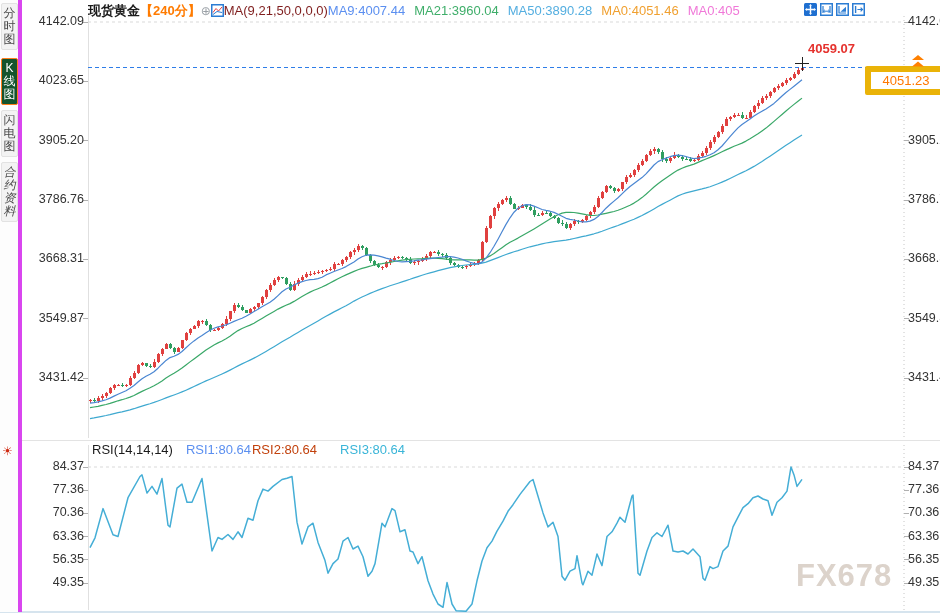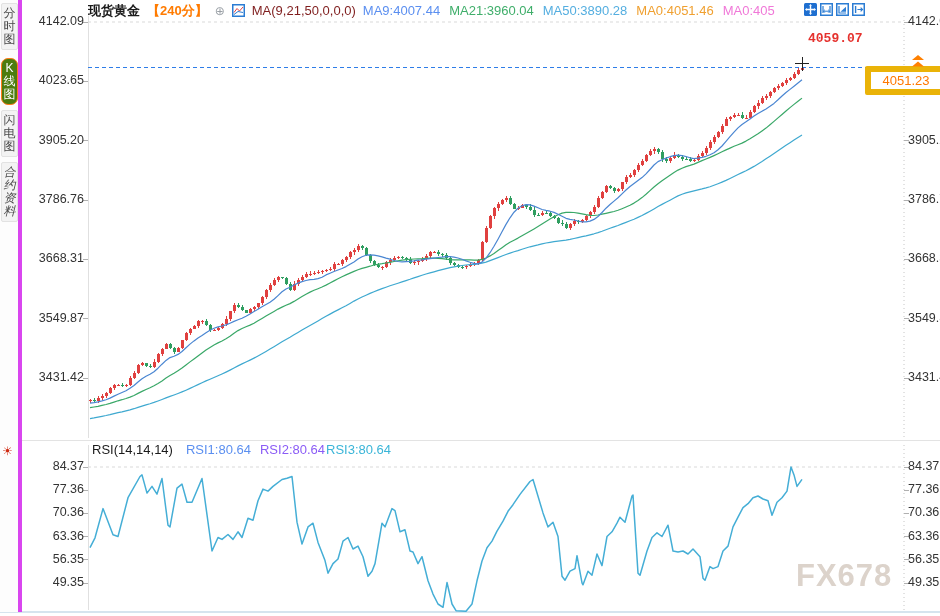--- a/index.html
+++ b/index.html
@@ -3,43 +3,43 @@
 <meta charset="utf-8">
 <style>
   html,body{margin:0;padding:0;background:#fff;}
   .app{position:relative;width:940px;height:616px;background:#fff;overflow:hidden;
        font-family:"Liberation Sans","DejaVu Sans",sans-serif;-webkit-font-smoothing:antialiased;}
   
   .sidebar{position:absolute;left:0;top:0;width:18px;height:612px;background:#fdfdfd;border-right:4px solid #d946ef;z-index:4;}
   .side-tab{position:absolute;left:1px;width:15px;text-align:center;font-size:12px;line-height:13px;
             padding:3px 0;color:#4a4a4a;background:#f3f3f3;border:1px solid #e2e2e2;border-radius:2px;
             word-break:break-all;cursor:pointer;}
-  .side-tab.active{background:#4d7c0f;border-color:#ff7d1a;color:#fff;border-radius:7px;}
+  .side-tab.active{background:#14532d;border-color:#ff7d1a;color:#fff;}
   .rsi-gear{position:absolute;left:2px;top:444px;font-size:12px;color:#cf2a12;z-index:4;cursor:pointer;}
   
-  .hdr{position:absolute;left:88px;top:2px;width:714px;height:17px;display:flex;align-items:center;gap:7px;
+  .hdr{position:absolute;left:88px;top:2px;width:714px;height:17px;display:flex;align-items:center;gap:0;
        font-size:13px;white-space:nowrap;overflow:hidden;z-index:3;}
   .hdr .sym{color:#1b1b1b;font-weight:bold;}
   .hdr .period{color:#ff7b00;font-weight:bold;cursor:pointer;}
   .hdr .expand{color:#9aa0a6;font-size:12px;cursor:pointer;}
   .hdr .malabel{color:#7f1d1d;}
   .mav{margin-right:2px;}
   .toolbar{position:absolute;left:804px;top:3px;display:flex;gap:3px;z-index:3;}
   .tbtn{width:13px;height:13px;cursor:pointer;display:block;}
   
   #chart-svg{position:absolute;left:0;top:0;z-index:1;}
   
   .axlab{position:absolute;font-size:12.5px;color:#333;z-index:2;line-height:15px;}
   .axlab.left{width:60px;left:24px;text-align:right;}
   .axlab.right{left:908px;text-align:left;}
   
   .rsi-hdr{position:absolute;left:92px;top:442px;display:flex;gap:13px;font-size:13px;z-index:2;white-space:nowrap;}
   .rsi-hdr .rsilabel{color:#1b1b1b;}
   
-  .high-label{position:absolute;left:808px;top:31px;color:#e5322e;font-size:13px;font-weight:bold;z-index:3;font-family:Liberation Mono, monospace;}
+  .high-label{position:absolute;left:808px;top:41px;color:#e5322e;font-size:13px;font-weight:bold;z-index:3;}
   .price-box{position:absolute;left:865px;top:66px;width:70px;height:17px;line-height:17px;border:6px solid #eab308;
              border-radius:2px;background:#fff;color:#ff7800;font-size:13px;text-align:center;z-index:5;}
   .scroll-latest{position:absolute;left:911px;top:55px;z-index:6;cursor:pointer;line-height:0;}
   .watermark{position:absolute;left:796px;top:558px;font-size:31px;font-weight:bold;color:#dcd3cb;
              letter-spacing:1px;z-index:0;}
 </style>
 </head>
 <body>
 
 <div class="app">
@@ -513,21 +513,21 @@
       <div class="axlab left" style="top: 528.6px;">63.36</div>
       <div class="axlab right" style="top: 528.6px;">63.36</div>
       <div class="axlab left" style="top: 551.8px;">56.35</div>
       <div class="axlab right" style="top: 551.8px;">56.35</div>
       <div class="axlab left" style="top: 575px;">49.35</div>
       <div class="axlab right" style="top: 575px;">49.35</div>
     </div>
 
   <div class="rsi-hdr">
     <span class="rsilabel">RSI(14,14,14)</span>
-    <span id="rsi-values"><span class="mav" style="color: rgb(91, 143, 240); margin-right: 9px;">RSI1:80.64</span><span class="mav" style="color: #8b5cf6; margin-right: 1px;">RSI2:80.64</span><span class="mav" style="color: rgb(58, 181, 216); margin-right: 9px;">RSI3:80.64</span></span>
+    <span id="rsi-values"><span class="mav" style="color: rgb(91, 143, 240); margin-right: 1px;">RSI1:80.64</span><span class="mav" style="color: #c2410c; margin-right: 23px;">RSI2:80.64</span><span class="mav" style="color: rgb(58, 181, 216); margin-right: 9px;">RSI3:80.64</span></span>
   </div>
 
   <div class="high-label">4059.07</div>
   <div class="price-box">4051.23</div>
   <div class="scroll-latest">
     <svg width="14" height="12" viewBox="0 0 14 12">
       <path d="M7 0l6 5H1z" fill="#ff8000"></path>
         <path d="M7 6.5l6 5H1z" fill="#ff8000"></path>
     </svg>
   </div>

